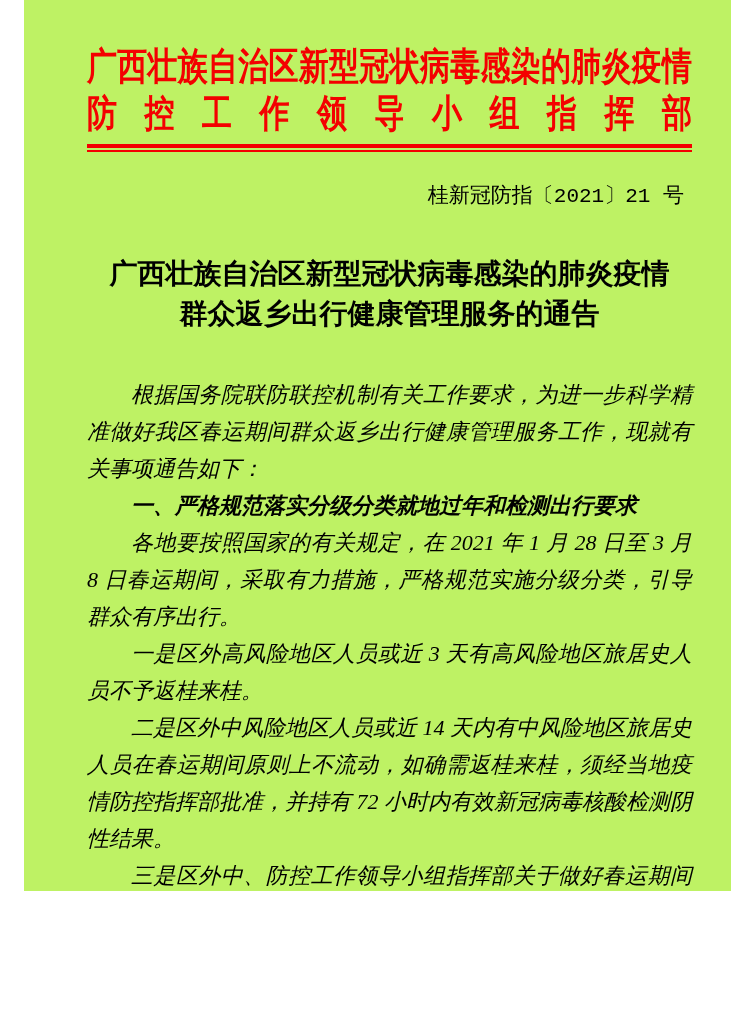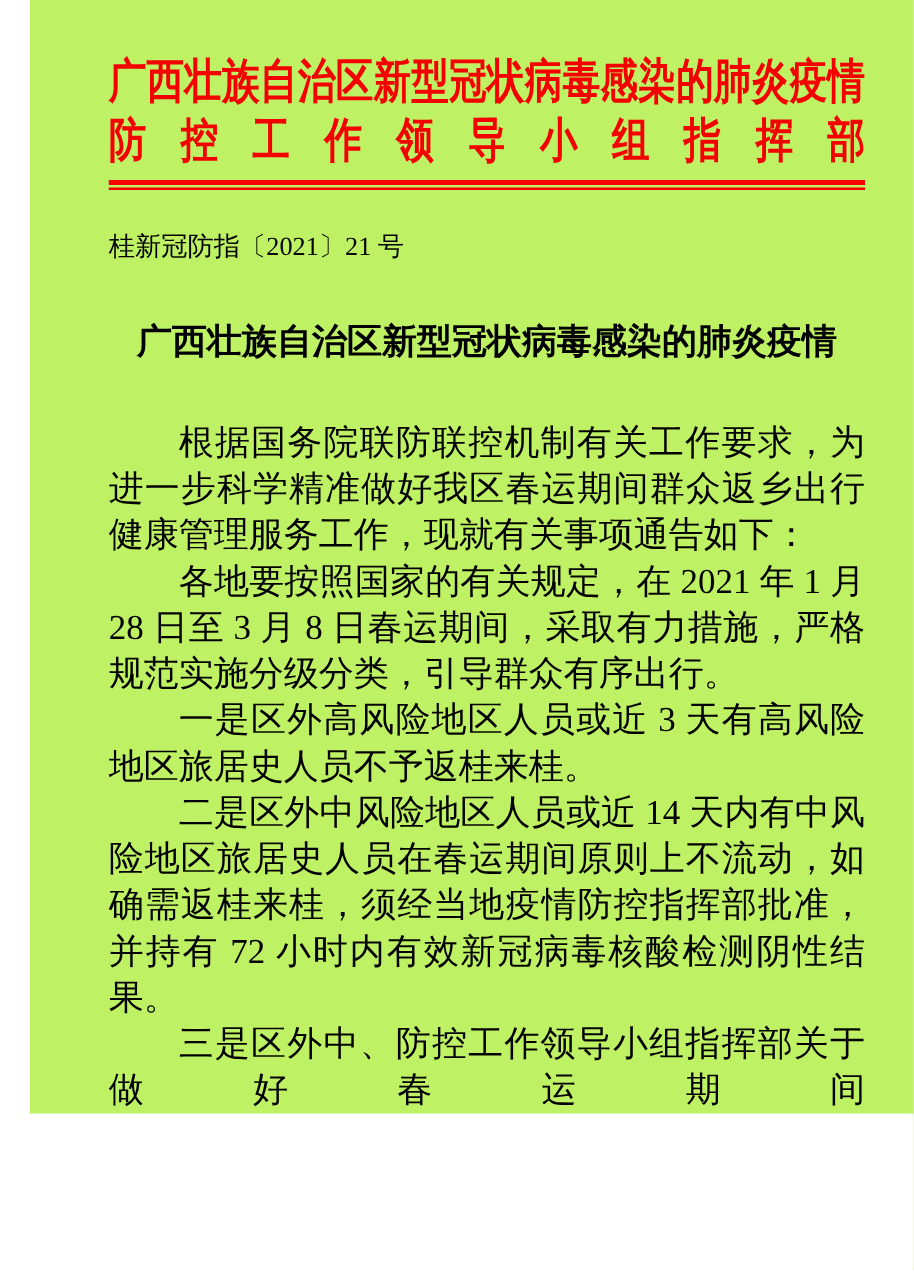--- a/index.html
+++ b/index.html
@@ -44,38 +44,40 @@
   .rule .bar { width: 100%; }
   .rule .thick { height: 4px; background: #f40000; }
   .rule .thin  { height: 2px; background: #f40000; }
   .rule .gap   { height: 2px; background: transparent; }
   .rule-bottom { margin-top: 14px; }
   
   .doc-number {
     margin-top: 30px;
     font-size: 21px;
     line-height: 30px;
-    text-align: left;
+    text-align: right;
     padding-right: 8px;
+    font-family: Liberation Mono, monospace;
   }
   
   .doc-title {
     margin: 42px 0 0 0;
     font-size: 28px;
     font-weight: bold;
     line-height: 40px;
     text-align: center;
   }
   .title-line { display: block; }
   
   .doc-body {
     margin-top: 42px;
-    font-size: 28px;
+    font-size: 22px;
     line-height: 37px;
     text-align: justify;
+    font-style: italic;
   }
   .para {
     margin: 0;
     text-indent: 2em;
   }
   .para.heading { font-weight: bold; }
   .para.continued { text-align-last: justify; }
 </style>
 </head>
 <body>
@@ -91,24 +93,26 @@
     <div class="rule rule-top">
       <div class="bar thick"></div>
       <div class="bar gap"></div>
       <div class="bar thin"></div>
     </div>
 
     <div class="doc-number">桂新冠防指〔2021〕21 号</div>
 
     <h1 class="doc-title">
         <span class="title-line">广西壮族自治区新型冠状病毒感染的肺炎疫情</span>
+        <span class="title-line">群众返乡出行健康管理服务的通告</span>
       </h1>
 
     <main class="doc-body">
         <p class="para normal">根据国务院联防联控机制有关工作要求，为进一步科学精准做好我区春运期间群众返乡出行健康管理服务工作，现就有关事项通告如下：</p>
+        <p class="para heading">一、严格规范落实分级分类就地过年和检测出行要求</p>
         <p class="para normal">各地要按照国家的有关规定，在 2021 年 1 月 28 日至 3 月 8 日春运期间，采取有力措施，严格规范实施分级分类，引导群众有序出行。</p>
         <p class="para normal">一是区外高风险地区人员或近 3 天有高风险地区旅居史人员不予返桂来桂。</p>
         <p class="para normal">二是区外中风险地区人员或近 14 天内有中风险地区旅居史人员在春运期间原则上不流动，如确需返桂来桂，须经当地疫情防控指挥部批准，并持有 72 小时内有效新冠病毒核酸检测阴性结果。</p>
         <p class="para continued">三是区外中、防控工作领导小组指挥部关于做好春运期间</p>
       </main>
 
     <div class="rule rule-bottom">
       <div class="bar thin"></div>
       <div class="bar gap"></div>
       <div class="bar thick"></div>

